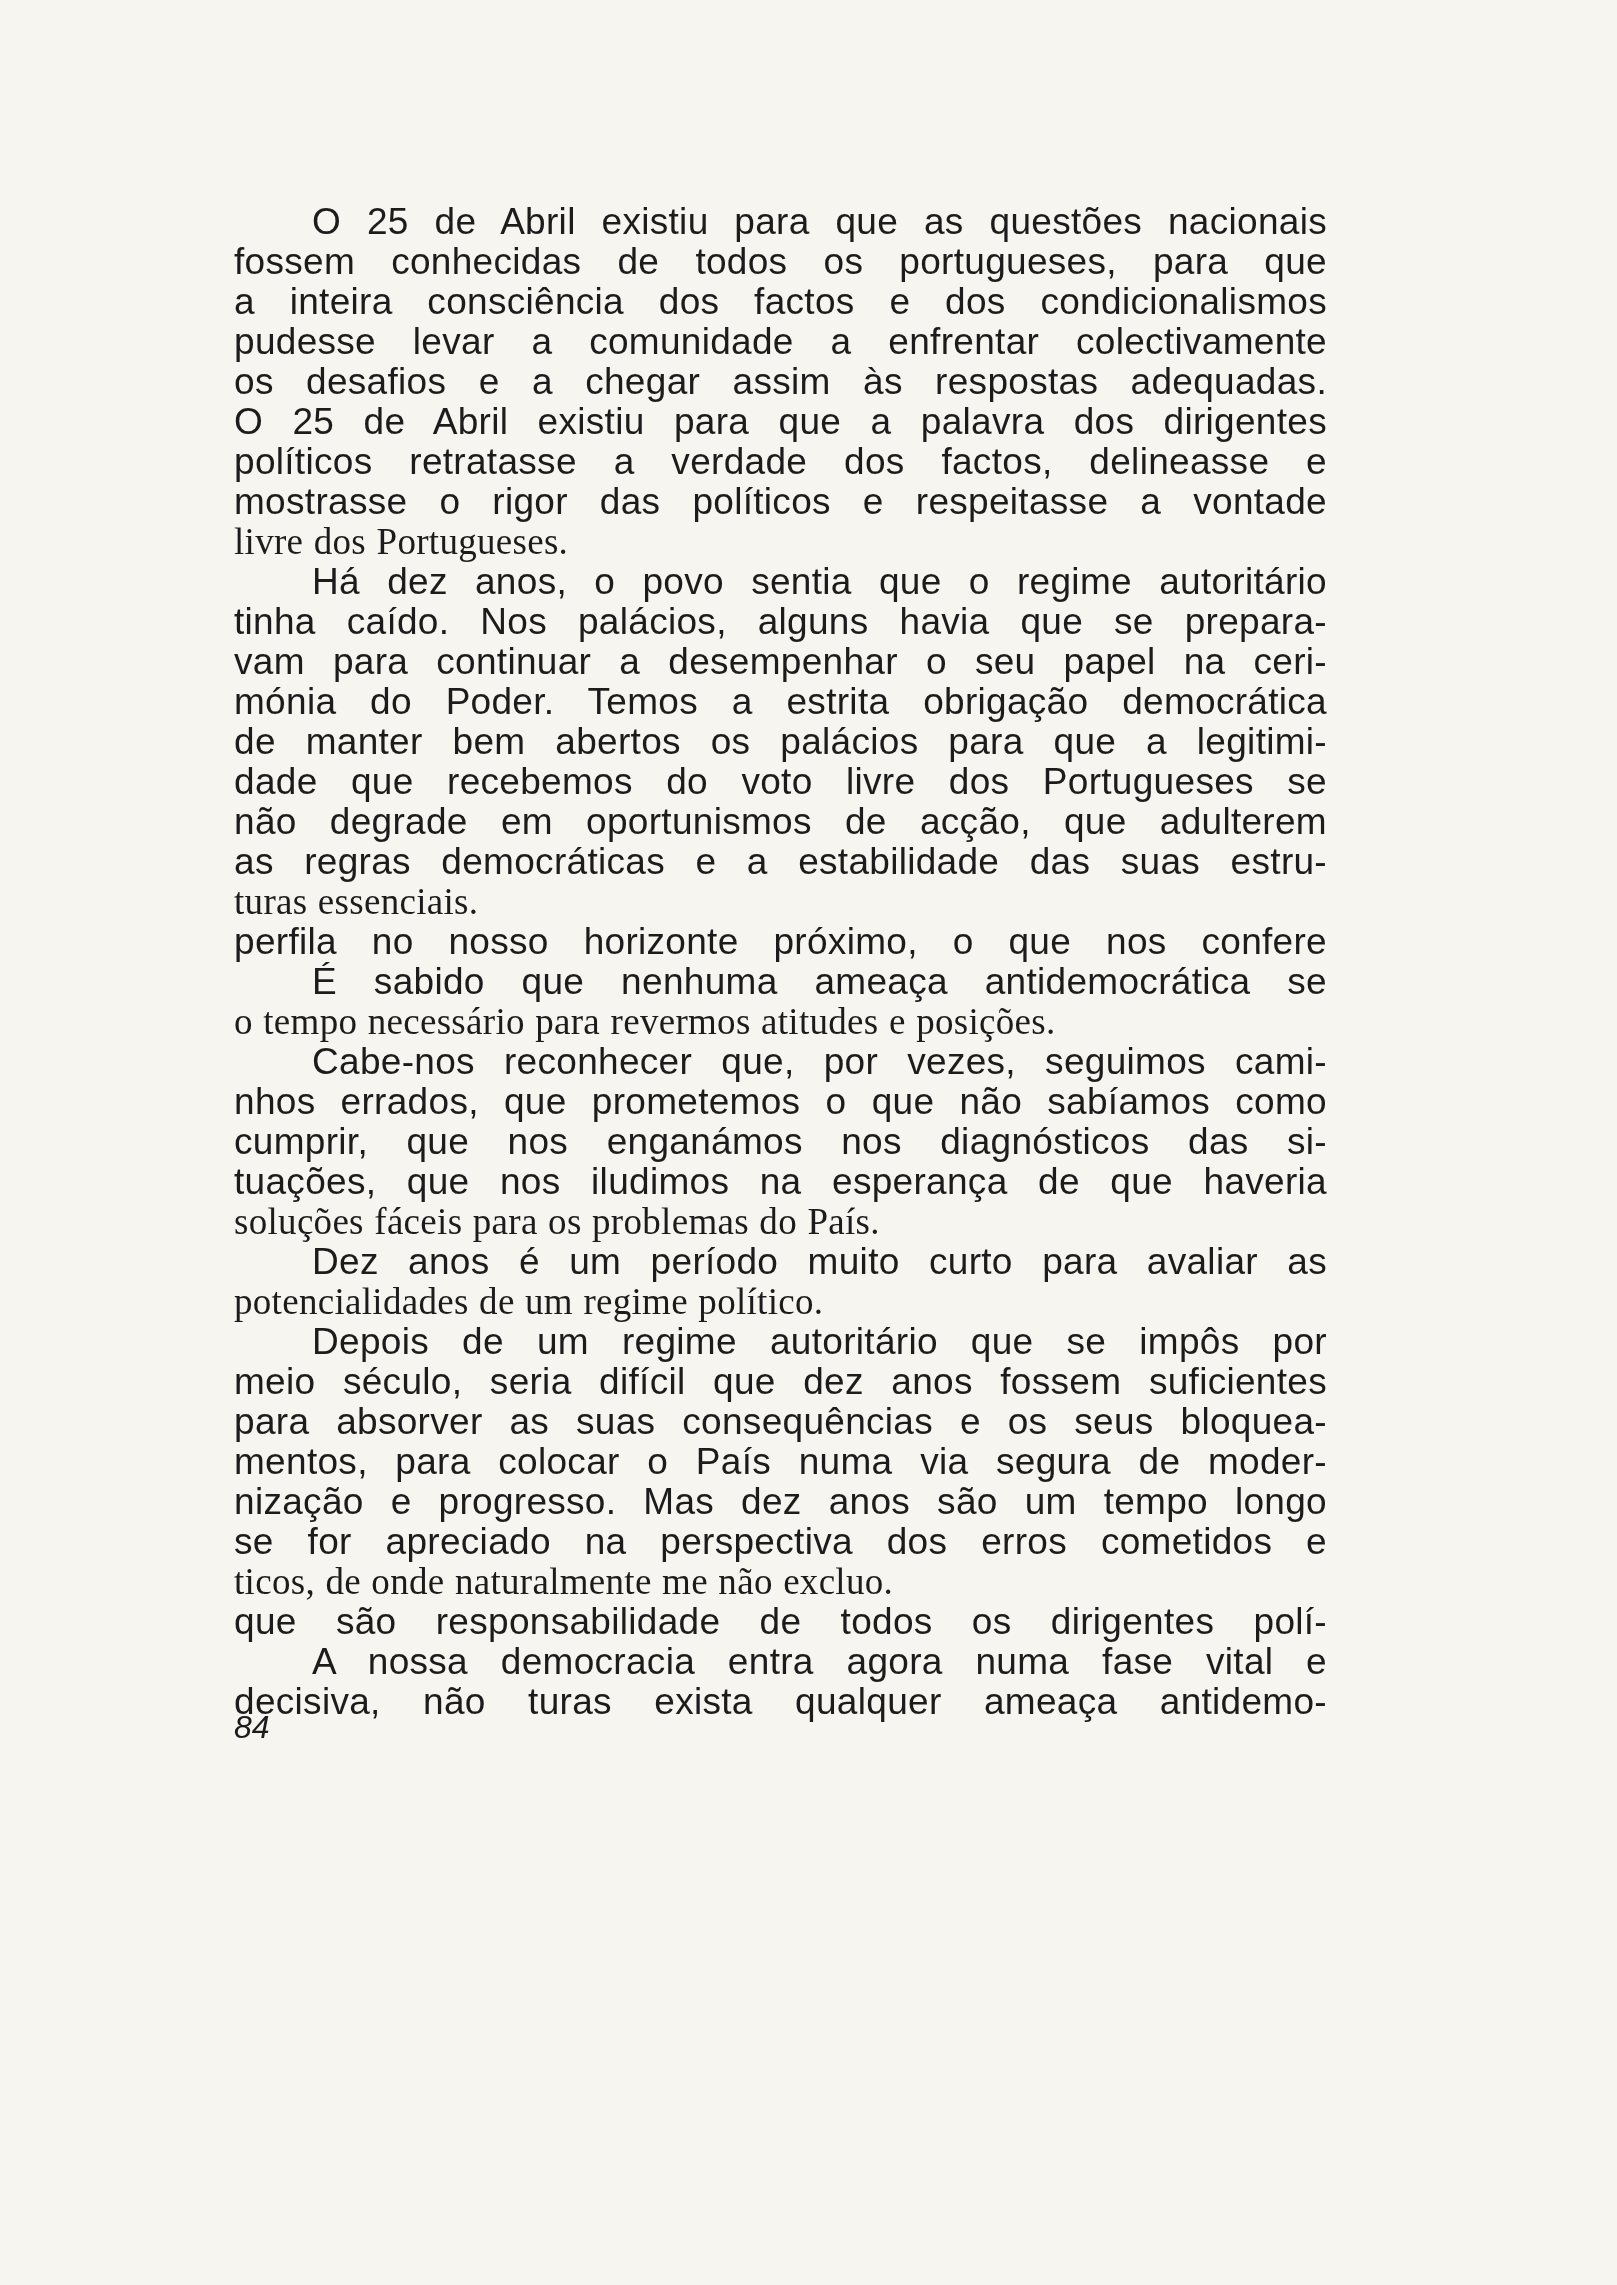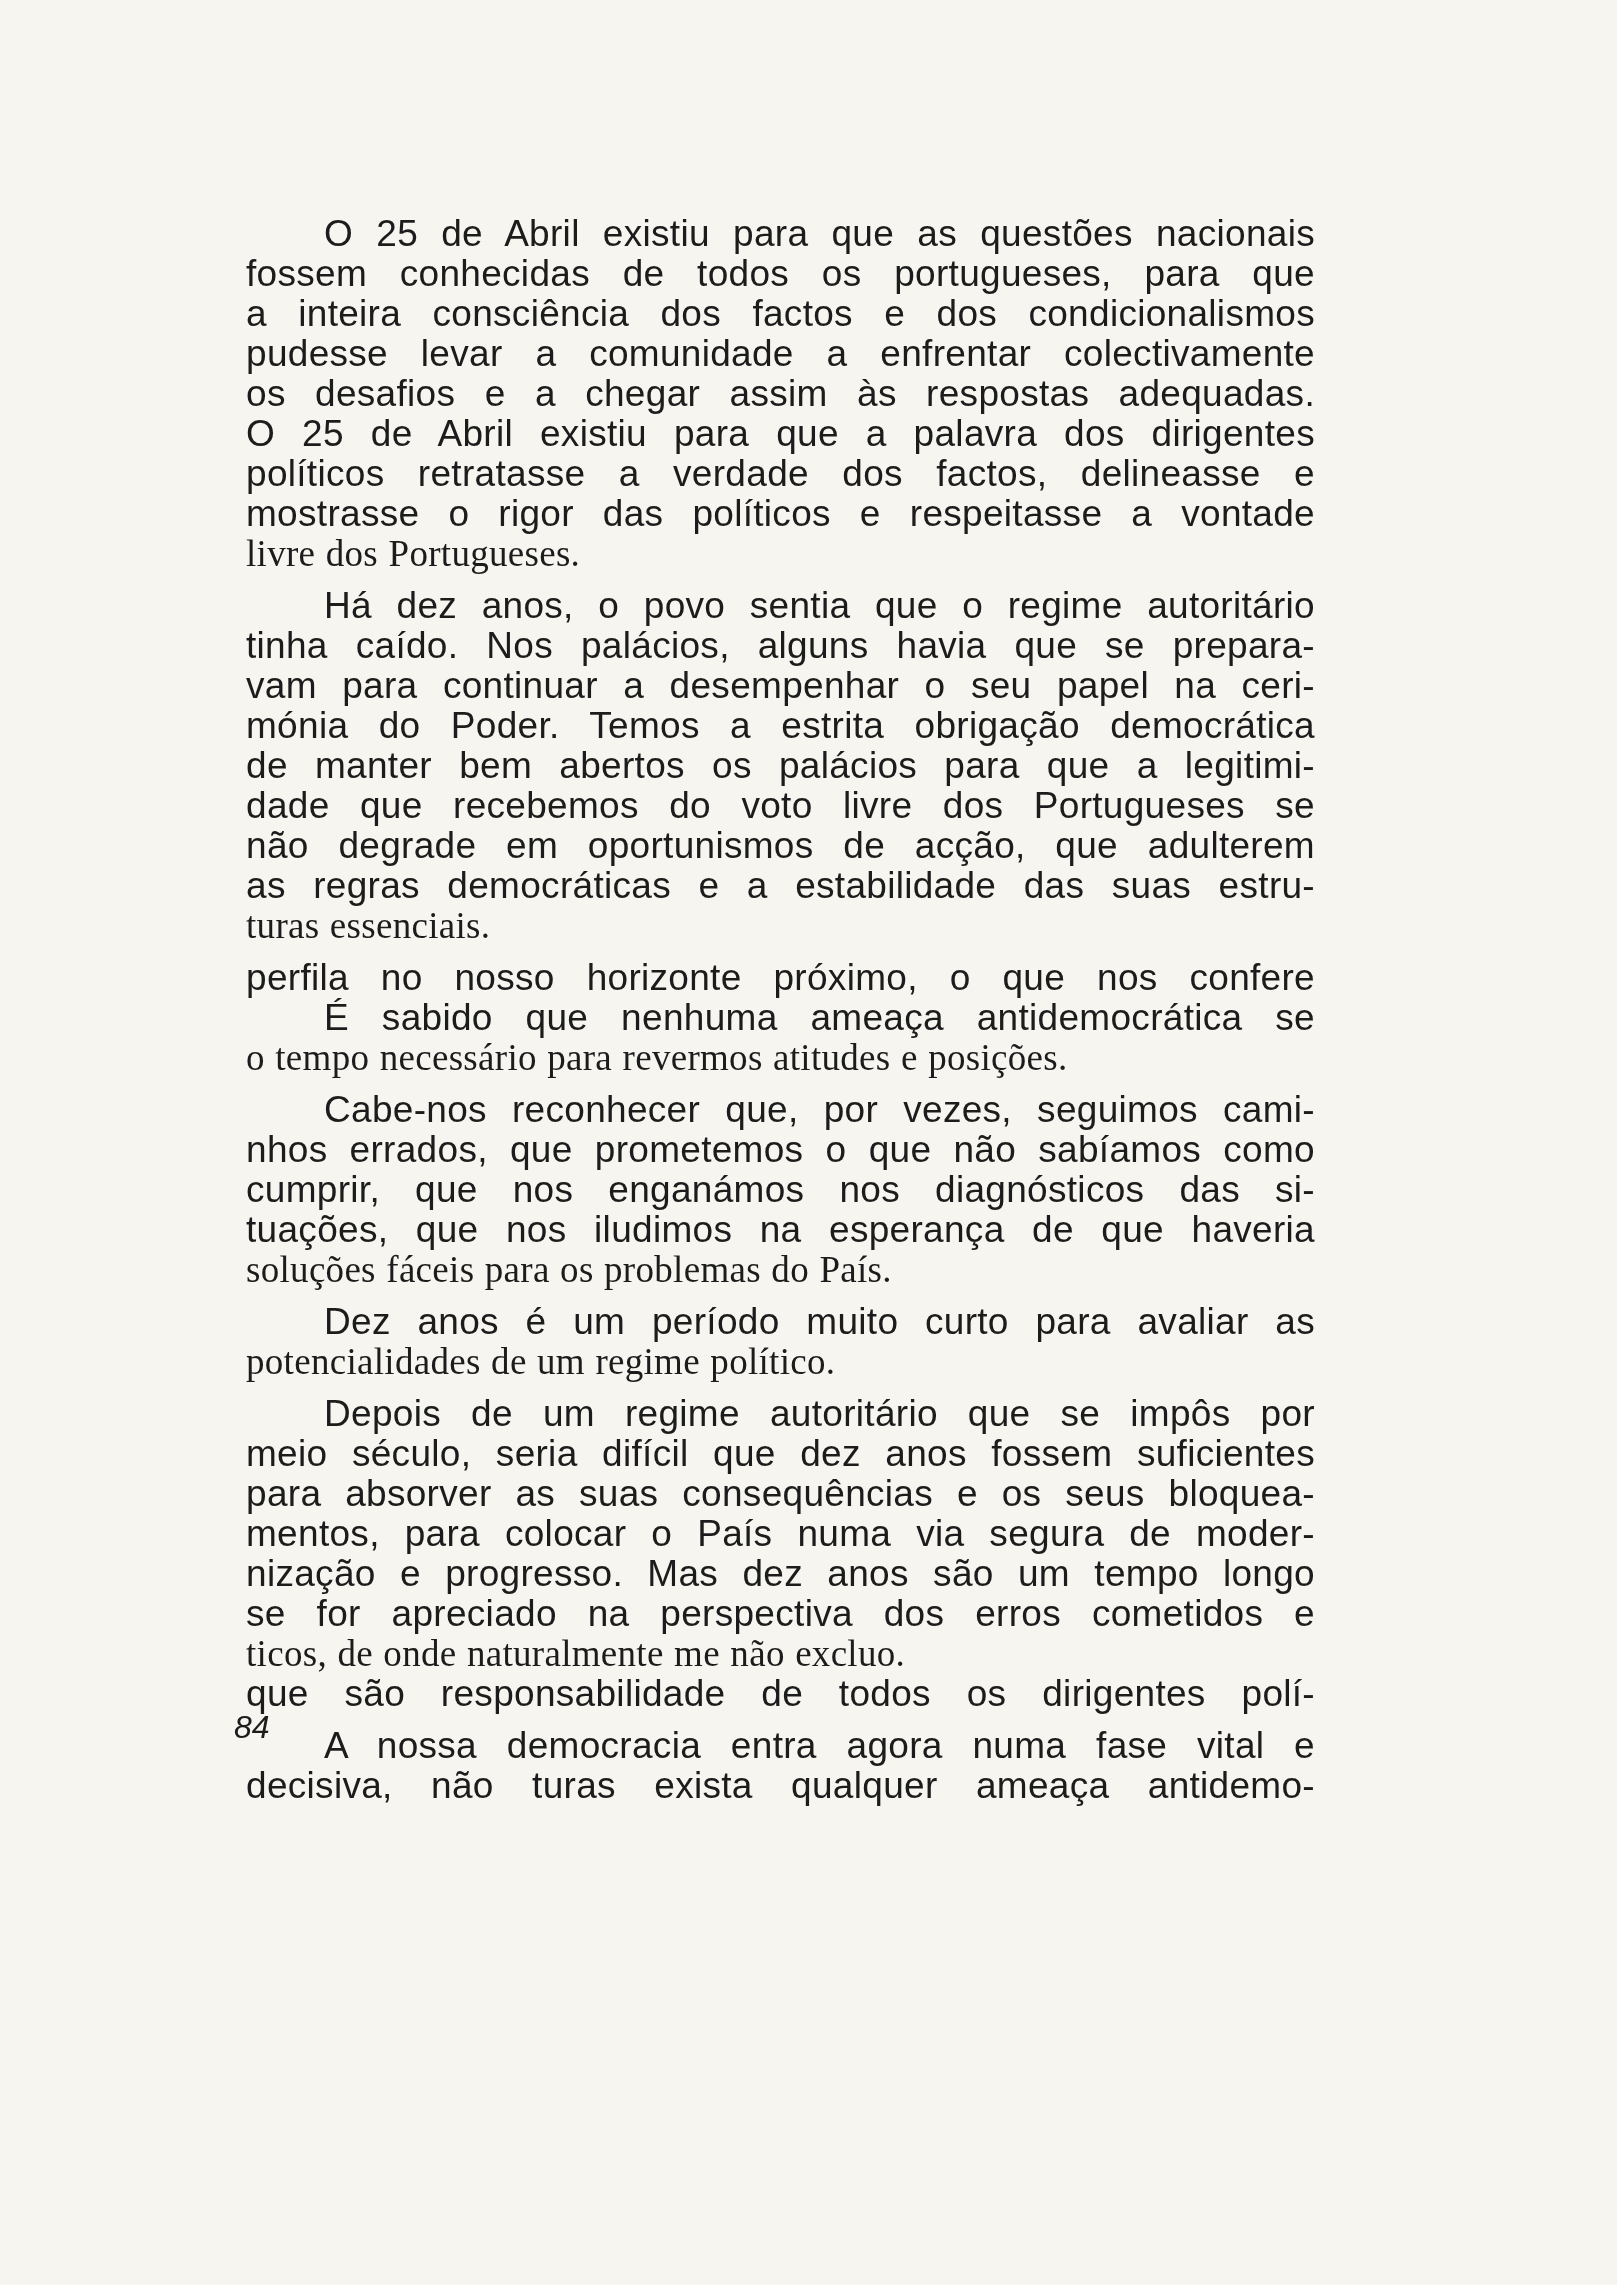--- a/index.html
+++ b/index.html
@@ -21,21 +21,21 @@
     inset: 0;
     background: #f6f5f0;
   }
   .text-block {
     position: absolute;
     left: 234px;
     top: 202px;
     width: 1093px;
   }
   .para {
-    margin: 12px;
+    margin: 0;
     padding: 0;
   }
   .line {
     font-size: 37px;
     line-height: 40px;
     letter-spacing: 0.3px;
     word-spacing: 0.9px;
     text-align: justify;
     text-align-last: justify;
     white-space: normal;

